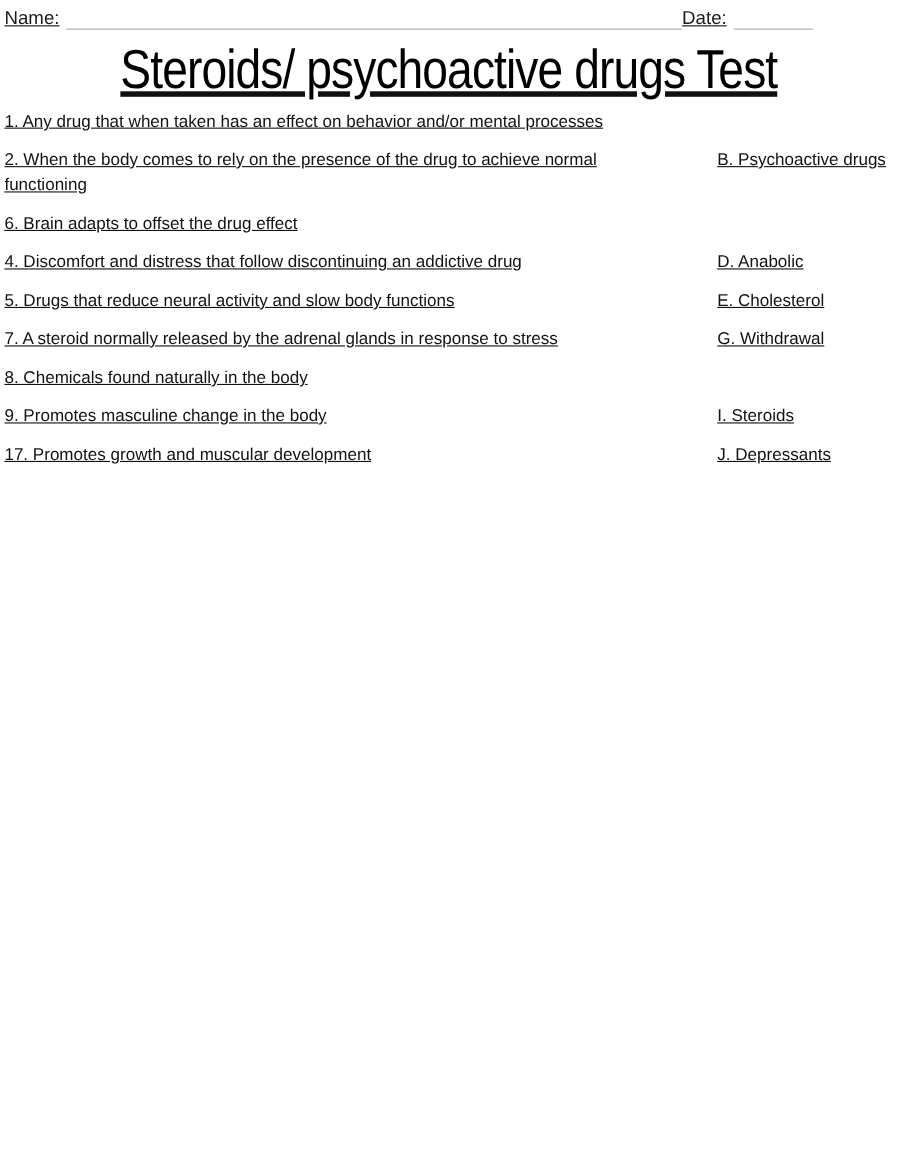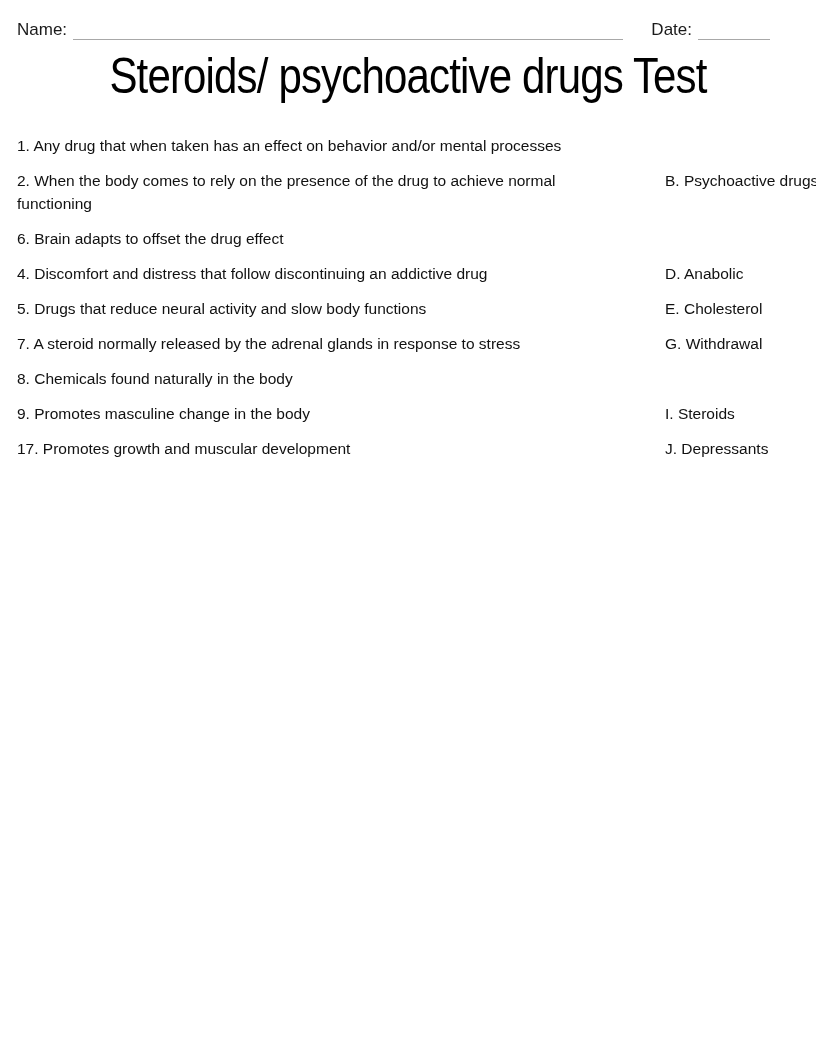--- a/index.html
+++ b/index.html
@@ -11,21 +11,22 @@
     width: 816px;
     height: 1056px;
     position: relative;
     font-family: "Liberation Sans", sans-serif;
     color: #111111;
     overflow: hidden;
   }
   .page {
     position: absolute;
     inset: 0;
-    padding: 16px;
+    padding: 3px;
+    text-decoration: underline;
   }
   
   .header-row {
     display: flex;
     align-items: flex-end;
     padding: 2px 30px 0 1px;
     height: 24px;
     box-sizing: border-box;
   }
   .hdr-label {
@@ -38,42 +39,41 @@
   .write-line {
     border-bottom: 1px solid #a8a8a8;
     height: 18px;
     margin-left: 6px;
   }
   .name-line {
     flex: 1 1 auto;
     max-width: 560px;
   }
   .date-label {
-    margin-left: 28px;
   }
   .date-line {
     width: 72px;
   }
   
   .title {
     margin-top: 8px;
     text-align: center;
     font-family: "Liberation Sans", sans-serif;
     font-size: 50px;
     font-weight: 400;
     letter-spacing: -1px;
     color: #000000;
     transform: scaleX(0.84);
     transform-origin: 50% 50%;
     white-space: nowrap;
     line-height: 56px;
   }
   
   .match-area {
-    margin-top: 30px;
+    margin-top: 8px;
     padding-left: 1px;
   }
   .match-row {
     display: flex;
     align-items: flex-start;
     margin-bottom: 12px;
   }
   .q-cell {
     width: 610px;
     flex: 0 0 610px;

